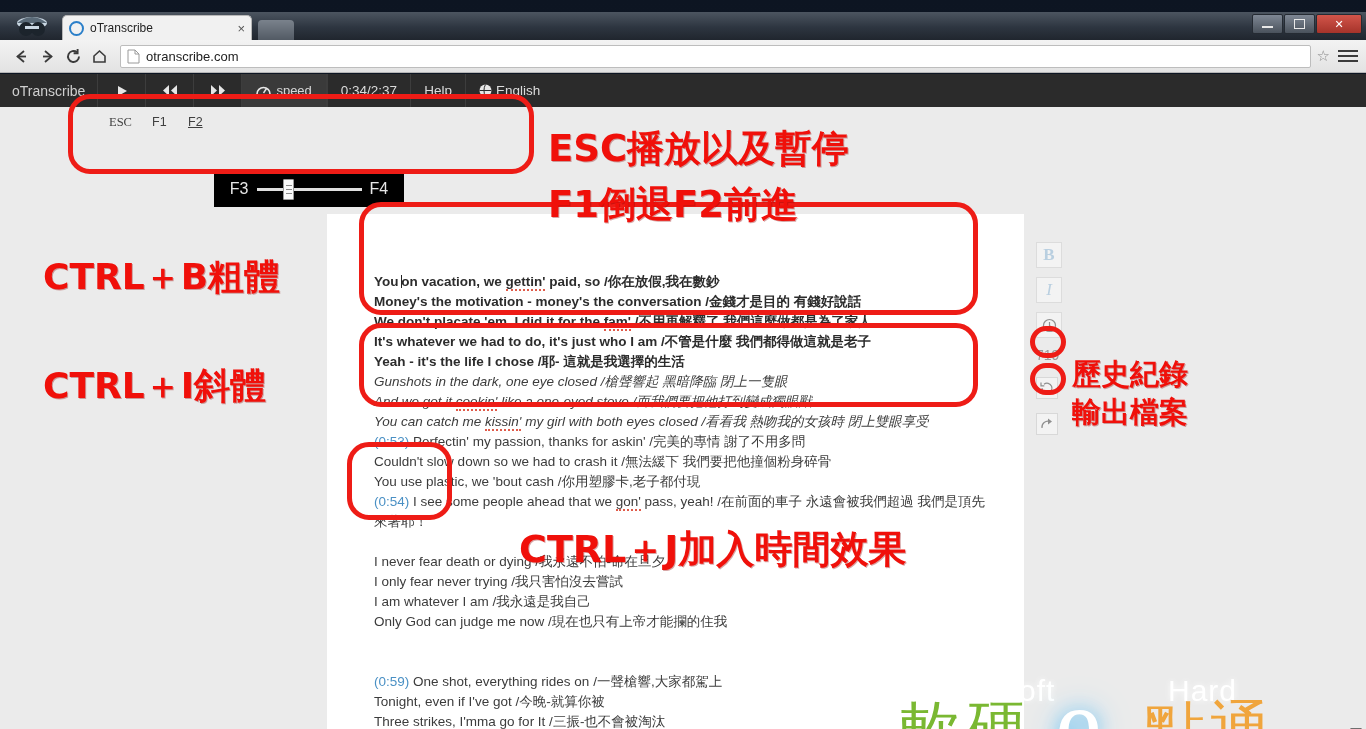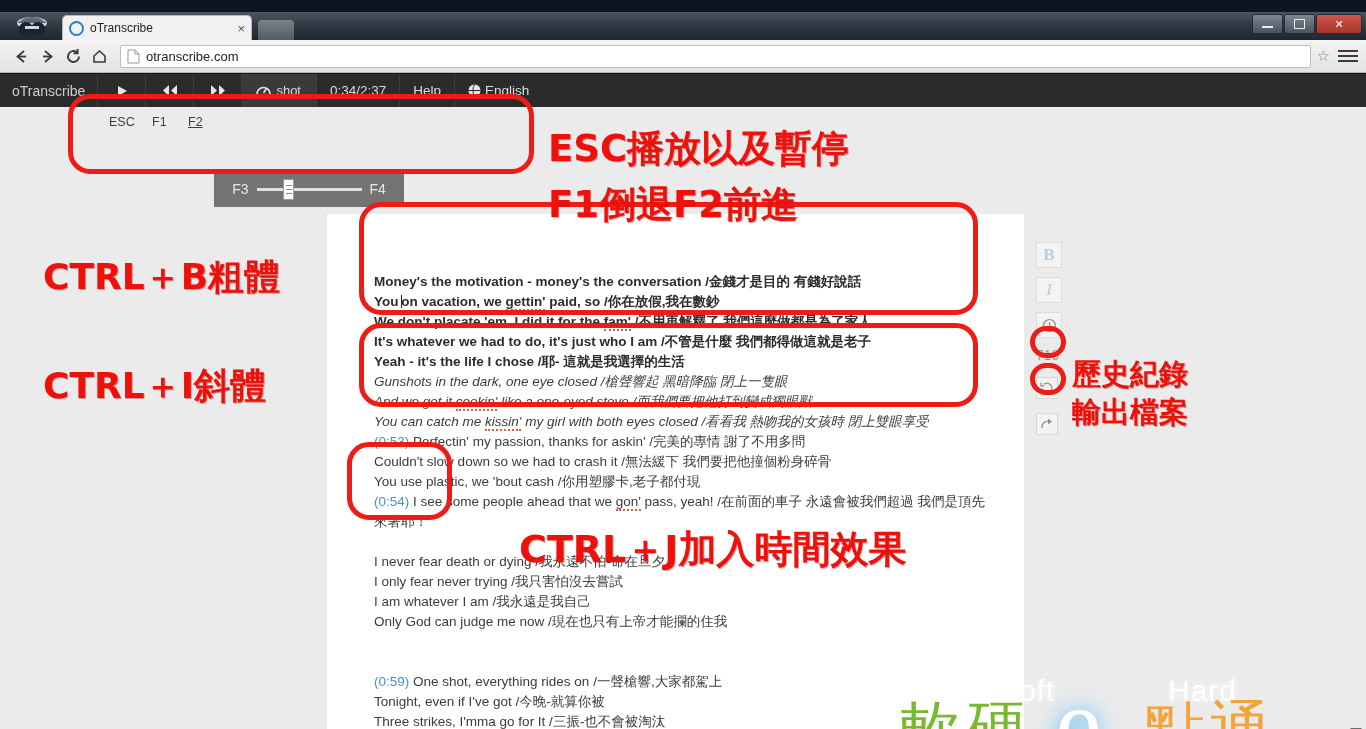--- a/index.html
+++ b/index.html
@@ -133,29 +133,29 @@
   }
   .otb-time { cursor: default !important; }
   .globe { margin-right: 4px; display:inline-flex; }
 
   
   .keyhints {
     position: absolute; left: 0; top: 33px; width: 1366px; height: 30px;
     color: #3f3f3f; font-size: 12.5px;
   }
   .keyhints span { position: absolute; top: 8px; }
-  .kh-esc { left: 109px; }
+  .kh-esc { left: 109px; font-family: Liberation Serif, serif; }
   .kh-f1  { left: 152px; }
   .kh-f2  { left: 188px; text-decoration: underline; }
 
   
   .speed-pop {
     position: absolute; left: 214px; top: 97px; width: 190px; height: 36px;
-    background: #737373; display: flex; align-items: center;
-    justify-content: center; gap: 8px; color: #e6e6e6; font-size: 14px;
+    background: #000000; display: flex; align-items: center;
+    justify-content: center; gap: 8px; color: #e6e6e6; font-size: 16px;
   }
   .slider-rail { width: 105px; height: 3px; background: #e0e0e0; position: relative; }
   .slider-knob {
     position: absolute; left: 26px; top: -9px; width: 11px; height: 21px;
     background: #fafafa; border: 1px solid #9a9a9a; border-radius: 1px;
   }
   .slider-knob::after{
     content:""; position:absolute; left:2px; top:5px; width:6px; height:1px;
     background:#8a8a8a; box-shadow: 0 4px 0 #8a8a8a, 0 8px 0 #8a8a8a;
   }
@@ -337,21 +337,21 @@
               <path d="M10 1 L16 6.5 L10 12 Z" fill="#e6e6e6"></path>
             </svg>
         </div>
         <div class="otb-speed">
           <span>
             <svg width="15" height="13" viewBox="0 0 15 13">
                 <path d="M1 11 A6.5 6.5 0 0 1 14 11" stroke="#e6e6e6" stroke-width="1.6" fill="none"></path>
                 <path d="M7.5 10 L10.5 5.5" stroke="#e6e6e6" stroke-width="1.4"></path>
               </svg>
           </span>
-          <span>shot</span>
+          <span>speed</span>
         </div>
         <div class="otb-right">
           <div class="otb-time">0:34/2:37</div>
           <div>Help</div>
           <div>
             <span class="globe">
               <svg width="13" height="13" viewBox="0 0 13 13">
                   <circle cx="6.5" cy="6.5" r="6" fill="#e6e6e6"></circle>
                   <path d="M6.5 0.5 A6 9 0 0 0 6.5 12.5" stroke="#2b2b2b" stroke-width="1" fill="none"></path>
                   <path d="M0.5 6.5 H12.5" stroke="#2b2b2b" stroke-width="1"></path>
@@ -371,22 +371,22 @@
       <div class="speed-pop">
         <span>F3</span>
         <span class="slider-rail">
           <span class="slider-knob"></span>
         </span>
         <span>F4</span>
       </div>
 
       <div class="paper">
         <div class="doc" id="doc">
+            <p class="bold">You <span class="caret"></span>on vacation, we <span class="spell">gettin'</span> paid, so /<span>你在放假,我在數鈔</span></p>
             <p class="bold">Money's the motivation - money's the conversation /<span>金錢才是目的 有錢好說話</span></p>
-            <p class="bold">You <span class="caret"></span>on vacation, we <span class="spell">gettin'</span> paid, so /<span>你在放假,我在數鈔</span></p>
             <p class="bold">We don't placate 'em, I did it for the <span class="spell">fam'</span> /<span>不用再解釋了 我們這麼做都是為了家人</span></p>
             <p class="bold">It's whatever we had to do, it's just who I am /<span>不管是什麼 我們都得做這就是老子</span></p>
             <p class="bold">Yeah - it's the life I chose /<span>耶- 這就是我選擇的生活</span></p>
             <p class="ital">Gunshots in the dark, one eye closed /<span>槍聲響起 黑暗降臨 閉上一隻眼</span></p>
             <p class="ital">And we got it <span class="spell">cookin'</span> like a one-eyed stove /<span>而我們要把他打到變成獨眼獸</span></p>
             <p class="ital">You can catch me <span class="spell">kissin'</span> my girl with both eyes closed /<span>看看我 熱吻我的女孩時 閉上雙眼享受</span></p>
             <p class=""><span class="ts">(0:53)</span> Perfectin' my passion, thanks for askin' /<span>完美的專情 謝了不用多問</span></p>
             <p class="">Couldn't slow down so we had to crash it /<span>無法緩下 我們要把他撞個粉身碎骨</span></p>
             <p class="">You use plastic, we 'bout cash /<span>你用塑膠卡,老子都付現</span></p>
             <p class=""><span class="ts">(0:54)</span> I see some people ahead that we <span class="spell">gon'</span> pass, yeah! /<span>在前面的車子 永遠會被我們超過 我們是頂先來著耶！</span></p>

